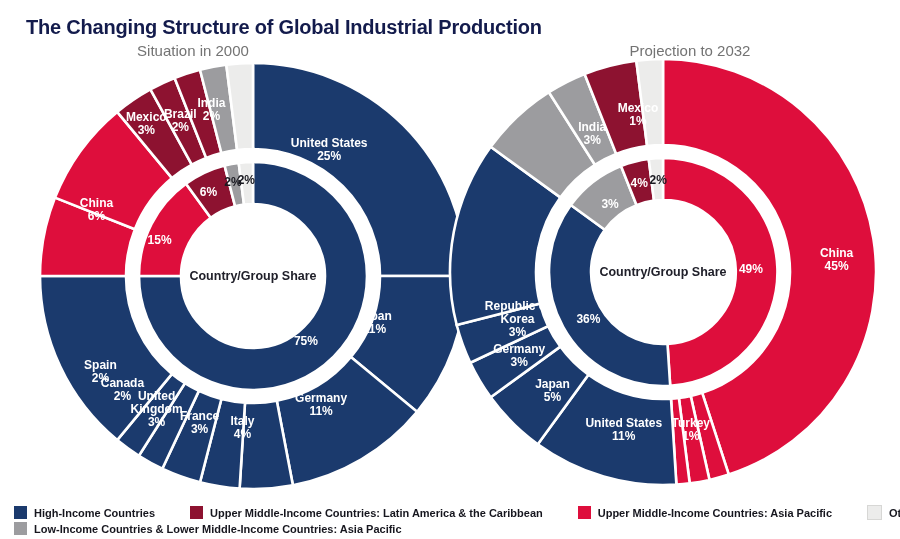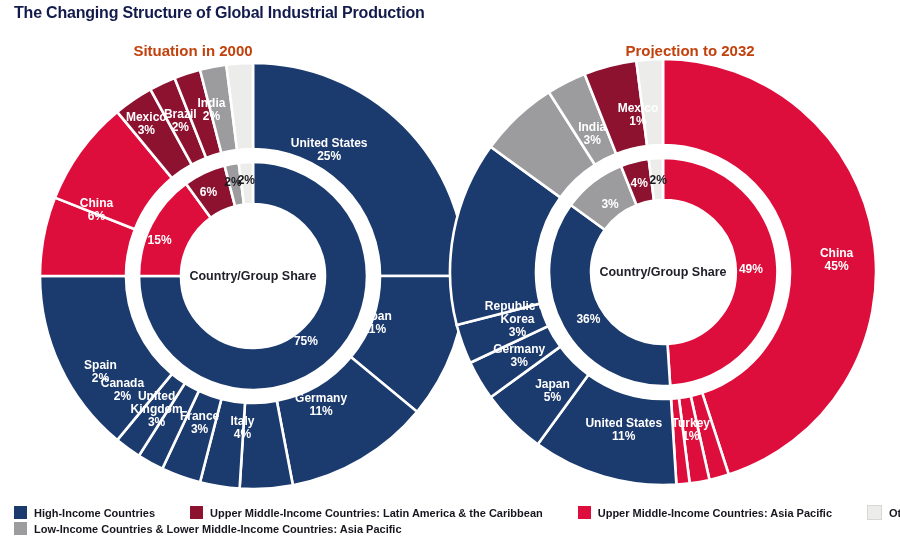--- a/index.html
+++ b/index.html
@@ -1,26 +1,26 @@
 <!DOCTYPE html>
 <html><head>
 <meta charset="utf-8">
 <style>
   html,body{margin:0;padding:0;}
   body{
     width:900px;height:539px;position:relative;background:#fff;overflow:hidden;
     font-family:"Liberation Sans","DejaVu Sans",sans-serif;
   }
   .page-title{
-    position:absolute;left:14px;top:4px;margin:0;
-    font-size:16px;font-weight:bold;color:#131b4c;letter-spacing:-0.2px;
+    position:absolute;left:14px;top:4px;margin:12px;
+    font-size:20px;font-weight:bold;color:#131b4c;letter-spacing:-0.2px;
   }
   .chart-subtitle{
     position:absolute;top:42px;width:260px;text-align:center;
-    font-size:15px;font-weight:bold;color:#c2410c;
+    font-size:15px;font-weight:normal;color:#737373;
   }
   #subtitle-left{left:63px;}
   #subtitle-right{left:560px;}
   svg.donut{position:absolute;}
   #donut-2000{left:38px;top:61px;}
   #donut-2030{left:448px;top:57px;}
   svg text{font-family:"Liberation Sans","DejaVu Sans",sans-serif;}
   .legend-row{
     position:absolute;left:14px;display:flex;align-items:center;gap:35px;
   }

